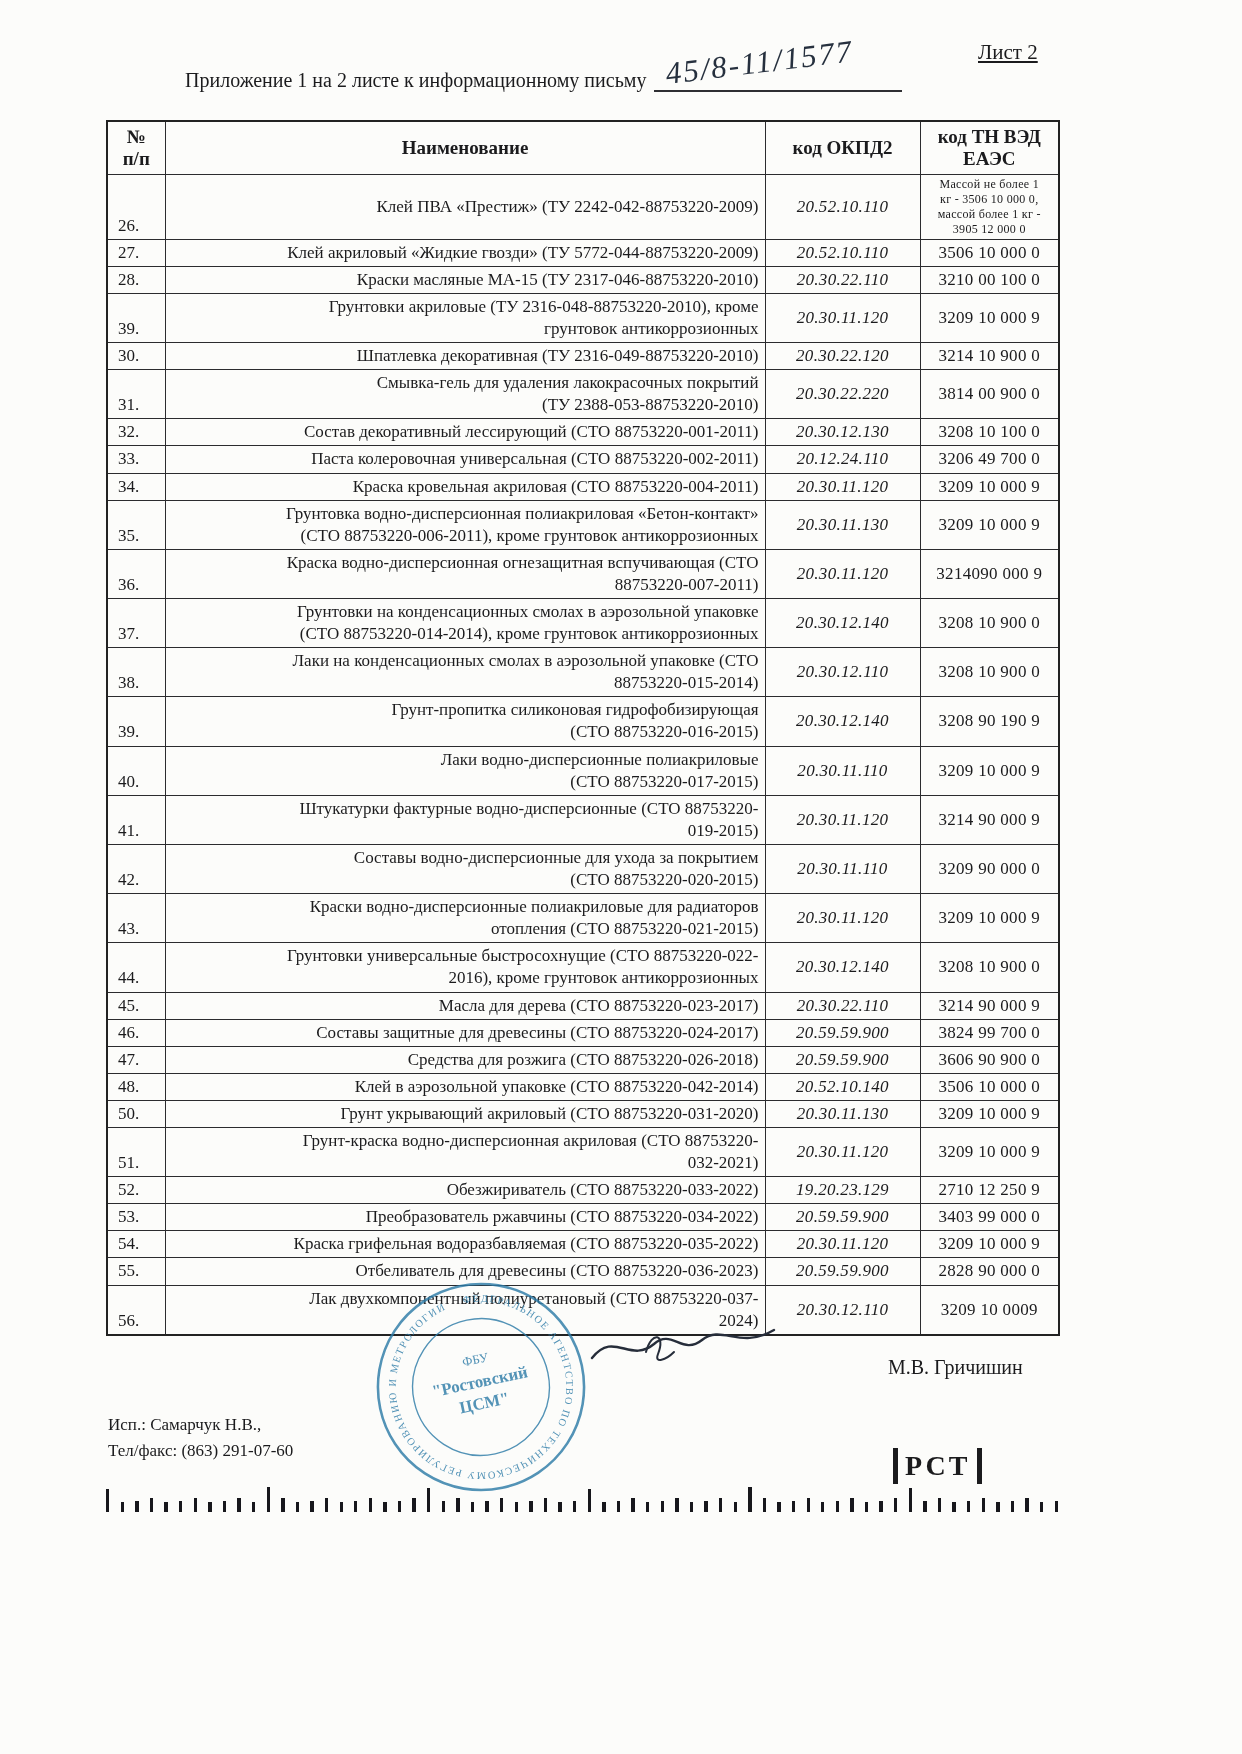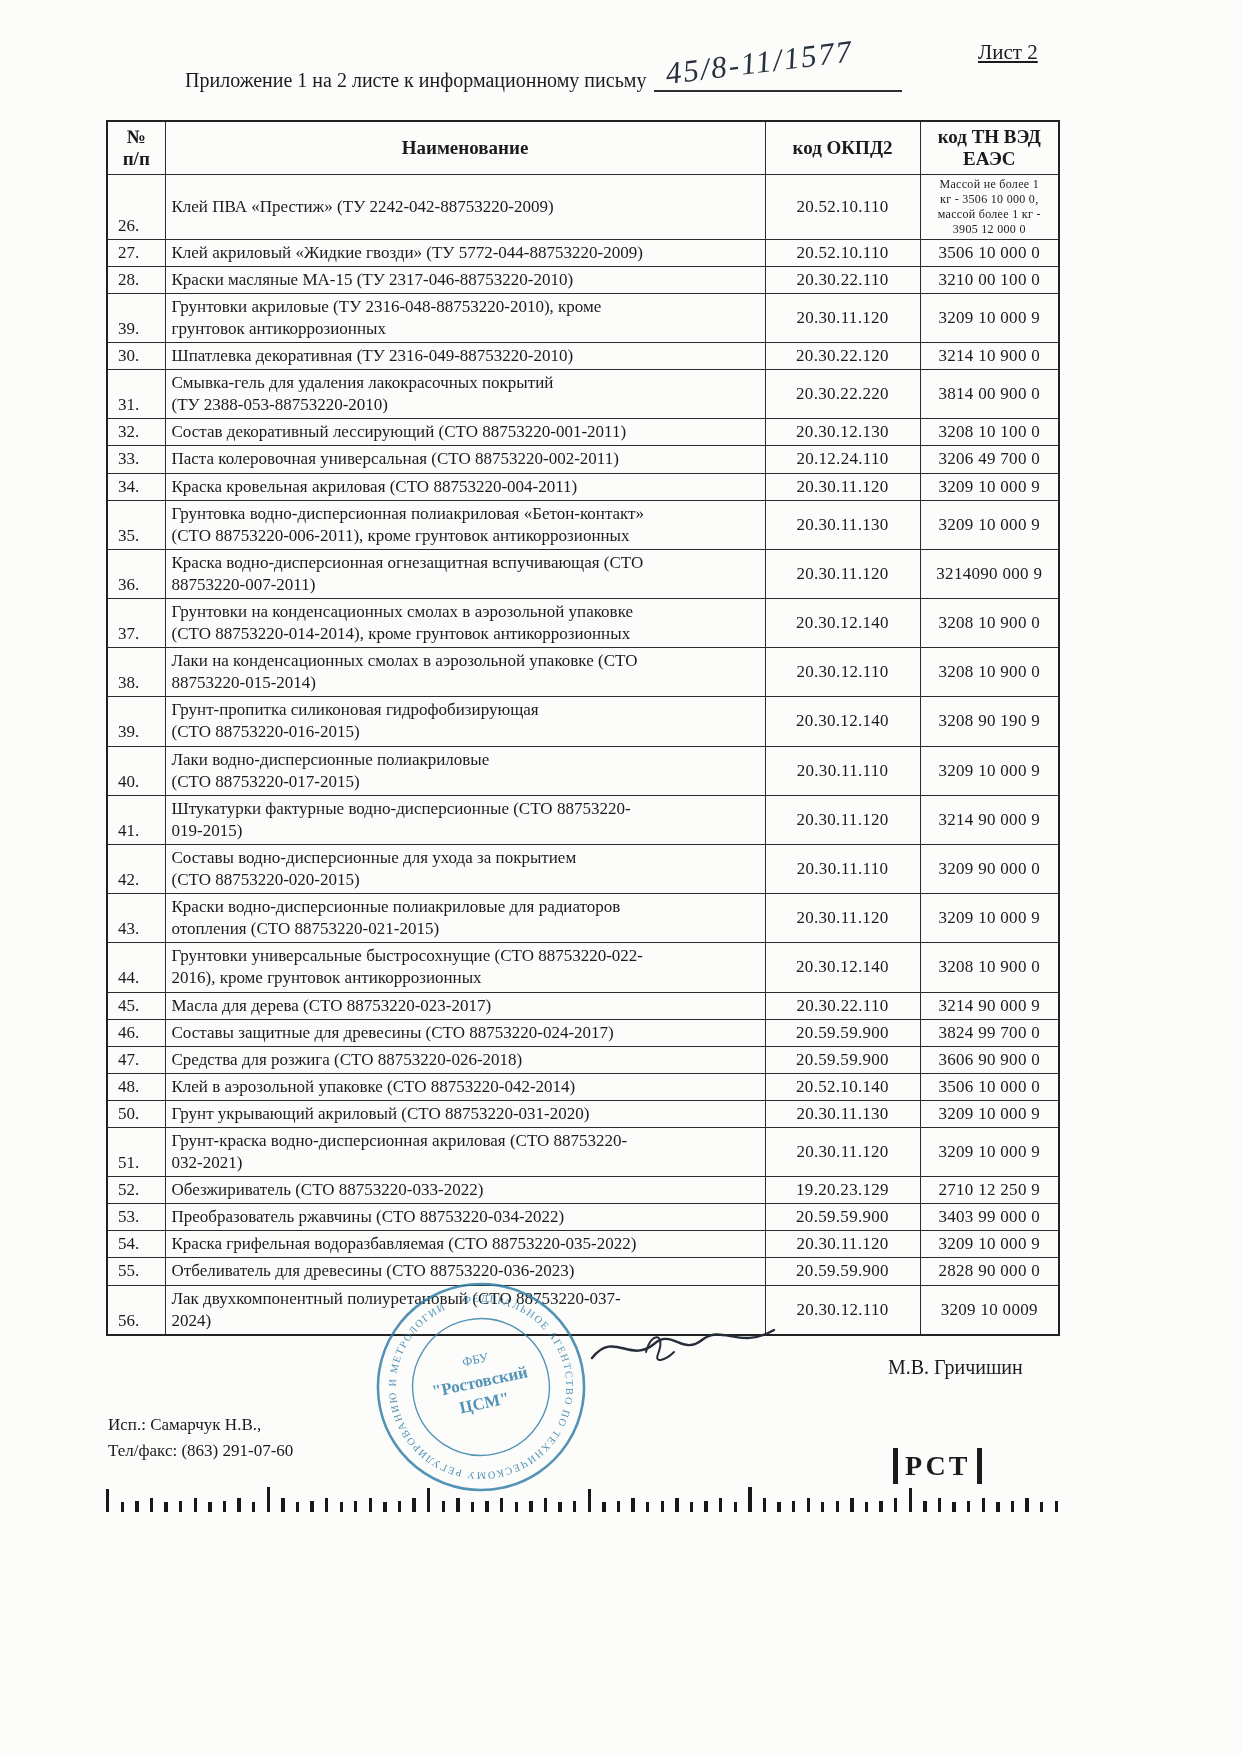--- a/index.html
+++ b/index.html
@@ -27,22 +27,22 @@
   table.doc{
     position:absolute;left:106px;top:120px;width:952px;
     border-collapse:collapse;table-layout:fixed;
   }
   table.doc th,table.doc td{border:1.6px solid #2b2b2e;}
   table.doc{border:2.4px solid #222;}
   th{font-size:19px;font-weight:bold;text-align:center;padding:4px 4px;white-space:pre-line;line-height:1.15;}
   td{font-size:17px;line-height:1.3;padding:2px 6px;}
   .col-num{width:58px;} .col-name{width:600px;} .col-okpd{width:155px;} .col-tnved{width:139px;}
   .c-num{vertical-align:bottom;text-align:left;padding-left:10px;}
-  .c-name{vertical-align:middle;white-space:pre-line;}
-  .c-okpd{vertical-align:middle;text-align:center;letter-spacing:.3px;}
+  .c-name{vertical-align:middle;white-space:pre-line;text-align:right;}
+  .c-okpd{vertical-align:middle;text-align:center;letter-spacing:.3px;font-style:italic;}
   .c-tnved{vertical-align:middle;text-align:center;letter-spacing:.3px;}
   .c-tnved.small{font-size:12px;line-height:1.25;white-space:pre-line;padding:2px 2px;}
   .signatory{position:absolute;left:163px;top:1336px;font-size:20px;line-height:1.55;white-space:pre-line;}
   .signatory-name{position:absolute;left:888px;top:1356px;font-size:20px;}
   .executor{position:absolute;left:108px;top:1412px;font-size:17px;line-height:1.5;}
   .stamp{position:absolute;left:372px;top:1278px;width:218px;height:218px;opacity:.82;transform:rotate(-12deg);pointer-events:none;}
   .signature{position:absolute;left:588px;top:1314px;width:200px;height:60px;}
   .rst{position:absolute;left:893px;top:1448px;display:flex;align-items:center;gap:7px;}
   .rst .bar-v{width:5px;height:36px;background:#1b1b1d;}
   .rst .rst-text{font-size:28px;font-weight:bold;letter-spacing:3px;}

